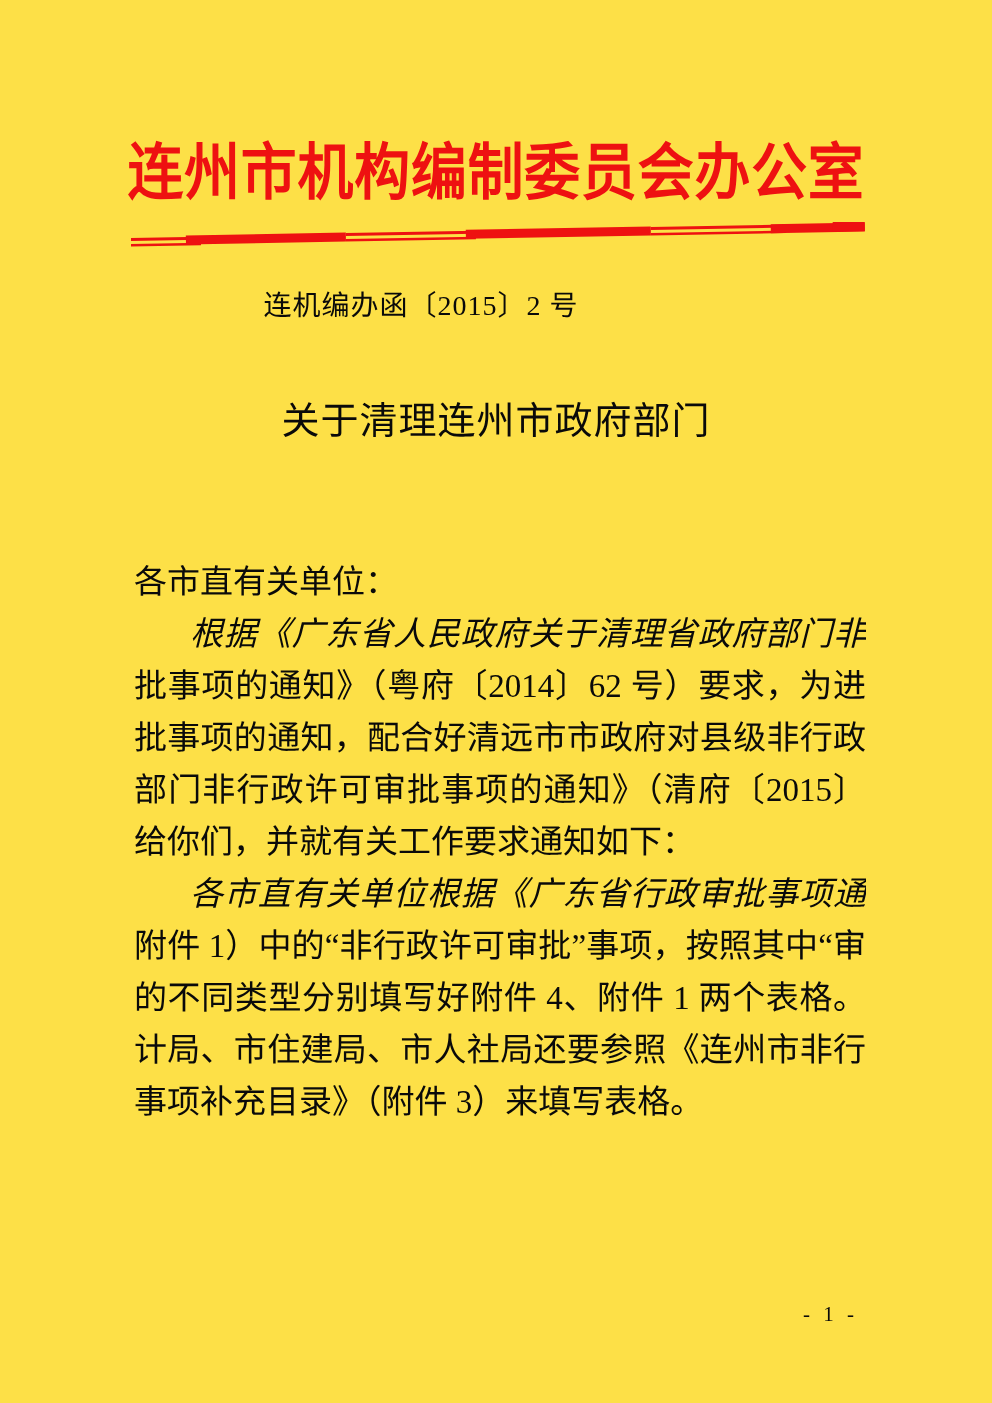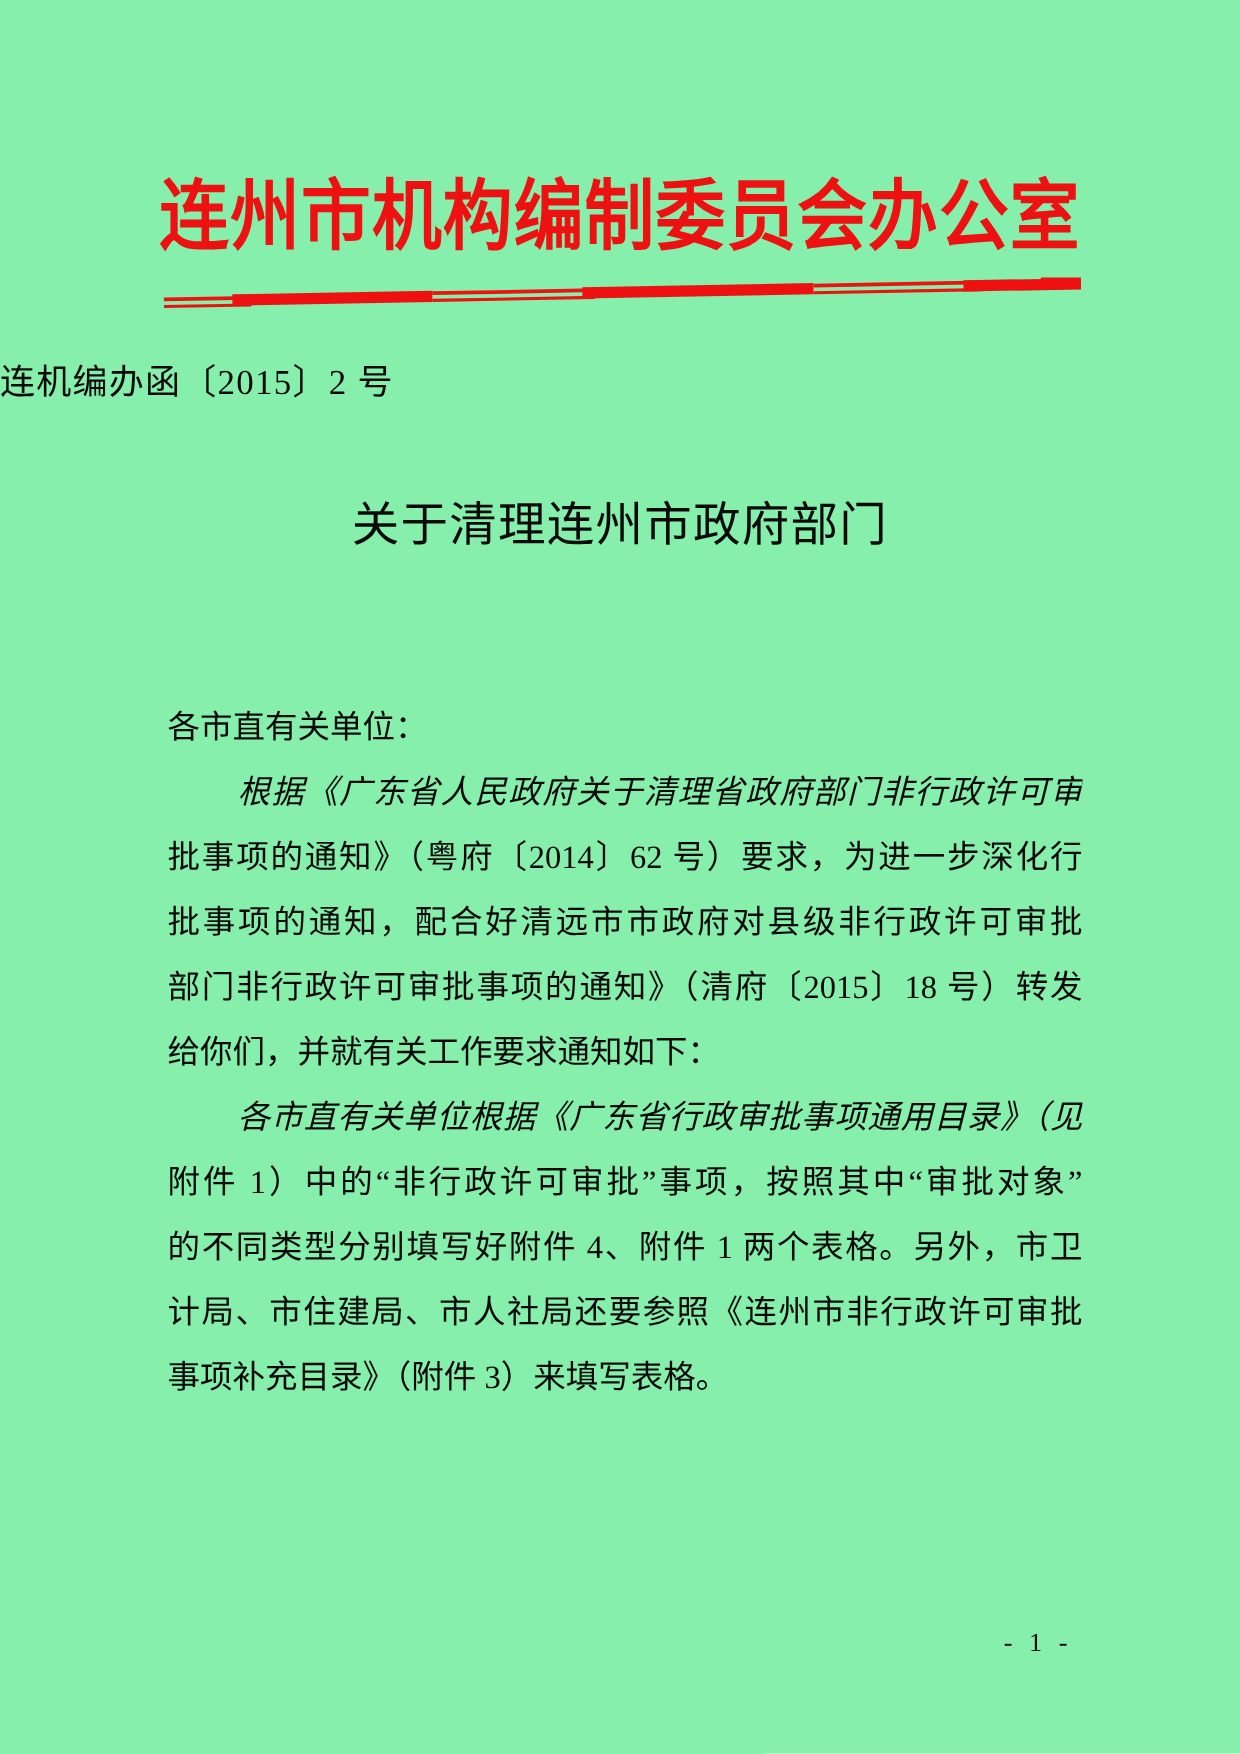--- a/index.html
+++ b/index.html
@@ -6,21 +6,21 @@
   :root { --accent: #ee1111; --ink: #0a0a0a; }
   * { margin: 0; padding: 0; box-sizing: border-box; }
   html, body { background: #ffffff; }
   body { font-family: "Liberation Serif", "DejaVu Serif", serif; color: var(--ink); }
 
   .page {
     position: relative;
     width: 992px;
     height: 1403px;
     margin: 0 auto;
-    background: #86efac;
+    background: #fde047;
     overflow: hidden;
   }
 
   
   .org-name {
     position: absolute;
     top: 122px;
     left: 0;
     width: 100%;
     text-align: center;
@@ -42,21 +42,21 @@
     height: 32px;
     color: var(--accent);
   }
 
   
   .doc-number {
     position: absolute;
     top: 283px;
     left: 0;
     right: 150px;
-    text-align: left;
+    text-align: center;
     font-size: 28px;
     letter-spacing: 1px;
     white-space: nowrap;
   }
 
   
   .doc-title {
     position: absolute;
     top: 392px;
     left: 0;
@@ -67,21 +67,21 @@
     line-height: 58px;
     letter-spacing: 1px;
   }
 
   
   .body-text {
     position: absolute;
     top: 556px;
     left: 134px;
     width: 732px;
-    font-size: 26px;
+    font-size: 33px;
     line-height: 52px;
   }
   .bline {
     height: 52px;
     overflow: hidden;
     white-space: nowrap;
   }
   .jline {
     white-space: normal;
     text-align: justify;

